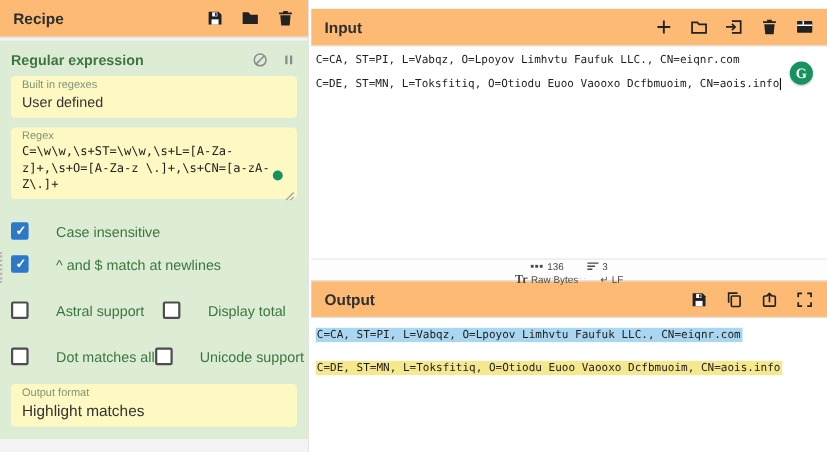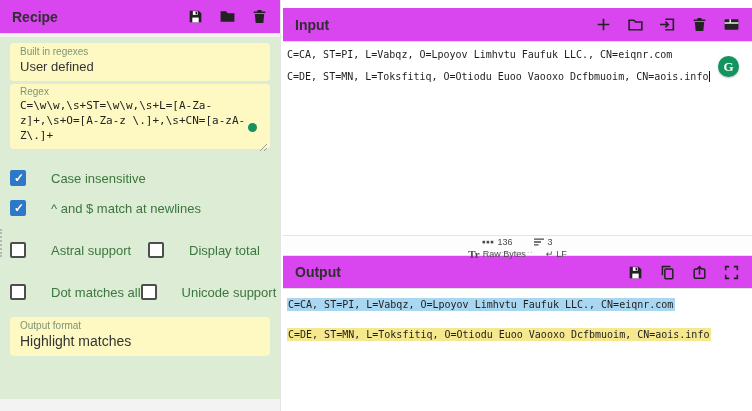--- a/index.html
+++ b/index.html
@@ -1,21 +1,21 @@
 <!DOCTYPE html>
 <html><head>
 <meta charset="utf-8">
 <style>
   * { margin:0; padding:0; box-sizing:border-box; }
   html,body { width:752px; height:411px; overflow:hidden; background:#fff;
     font-family:"Liberation Sans", sans-serif; }
   .stage { position:relative; width:752px; height:411px; background:#fff; }
 
   
-  .pane-header { height:34px; background:#d946ef; border-bottom:1px solid #e2e2e2;
+  .pane-header { height:34px; background:#fdba74; border-bottom:1px solid #e2e2e2;
     display:flex; align-items:center; justify-content:space-between; padding:0 12px; }
   .pane-title { font-size:14px; font-weight:bold; color:#2f2f2f; }
   .hdr-icons { display:flex; align-items:center; gap:15px; }
   .icon-btn { width:17px; height:17px; color:#222; cursor:pointer; display:inline-flex; }
   .icon-btn svg { width:100%; height:100%; }
 
   
   .recipe-panel { position:absolute; left:0; top:0; width:281px; height:411px;
     background:#f3f3f3; border-right:1px solid #e4e4e4; }
   .op-block { margin-top:3px; height:362px; background:#dcecd5; padding:0 10px;
@@ -25,21 +25,21 @@
   .op-header { display:flex; align-items:center; justify-content:space-between;
     padding-top:9px; height:26px; }
   .op-title { font-size:13px; font-weight:bold; color:#3c763d; }
   .op-icons { display:flex; gap:11px; color:#8b8b8b; }
   .op-icons .icon-btn { color:#8b8b8b; width:15px; height:15px; }
 
   .arg-box { background:#fef9c3; border-radius:4px; padding:3px 10px 6px 10px; margin-top:6px;
     position:relative; }
   .arg-label { font-size:10px; line-height:12px; color:#7d9478; }
   .arg-value { font-size:13px; line-height:17px; color:#333; }
-  .regex-box { margin-top:3px; padding:2px 10px 6px 10px; }
+  .regex-box { margin-top:9px; padding:2px 10px 6px 10px; }
   .regex-value { font-family:"DejaVu Sans Mono", monospace; font-size:11px; line-height:15px;
     color:#222; white-space:pre-wrap; overflow-wrap:break-word; width:241px; }
   .valid-dot { position:absolute; right:13px; bottom:17px; width:9px; height:9px;
     border-radius:50%; }
   .resize-grip { position:absolute; right:2px; bottom:2px; width:9px; height:9px; }
 
   .cb-row { display:flex; align-items:center; height:18px; margin-top:20px; cursor:pointer;gap:17px; }
   .cb-row.second { margin-top:12px; }
   .cb-two-col { display:flex; margin-top:24px; }
   .cb-two-col .cb-row { margin-top:0; width:138px; }
@@ -108,20 +108,37 @@
           <svg viewBox="0 0 16 16">
               <path d="M6 1.8h4v1.4h3.5v1.5h-11V3.2H6z" fill="currentColor"></path>
               <path d="M3.6 5.6h8.8l-.8 8.6H4.4z" fill="currentColor"></path>
             </svg>
         </span>
       </span>
     </div>
 
     <div class="op-block">
       <span class="op-grip"></span>
+      <div class="op-header">
+        <span class="op-title">Regular expression</span>
+        <span class="op-icons">
+          <span class="icon-btn">
+            <svg viewBox="0 0 16 16">
+                <circle cx="8" cy="8" r="5.7" fill="none" stroke="currentColor" stroke-width="1.5"></circle>
+                <path d="M4.2 11.8 11.8 4.2" stroke="currentColor" stroke-width="1.5"></path>
+              </svg>
+          </span>
+          <span class="icon-btn">
+            <svg viewBox="0 0 16 16">
+                <rect x="4.6" y="3.8" width="2.2" height="8.4" fill="currentColor"></rect>
+                <rect x="9.2" y="3.8" width="2.2" height="8.4" fill="currentColor"></rect>
+              </svg>
+          </span>
+        </span>
+      </div>
 
       <div class="arg-box">
         <div class="arg-label">Built in regexes</div>
         <div class="arg-value">User defined</div>
       </div>
 
       <div class="arg-box regex-box">
         <div class="arg-label">Regex</div>
         <div class="regex-value">C=\w\w,\s+ST=\w\w,\s+L=[A-Za-z]+,\s+O=[A-Za-z \.]+,\s+CN=[a-zA-Z\.]+</div>
         <span class="valid-dot" style="background: rgb(21, 147, 95);"></span>

